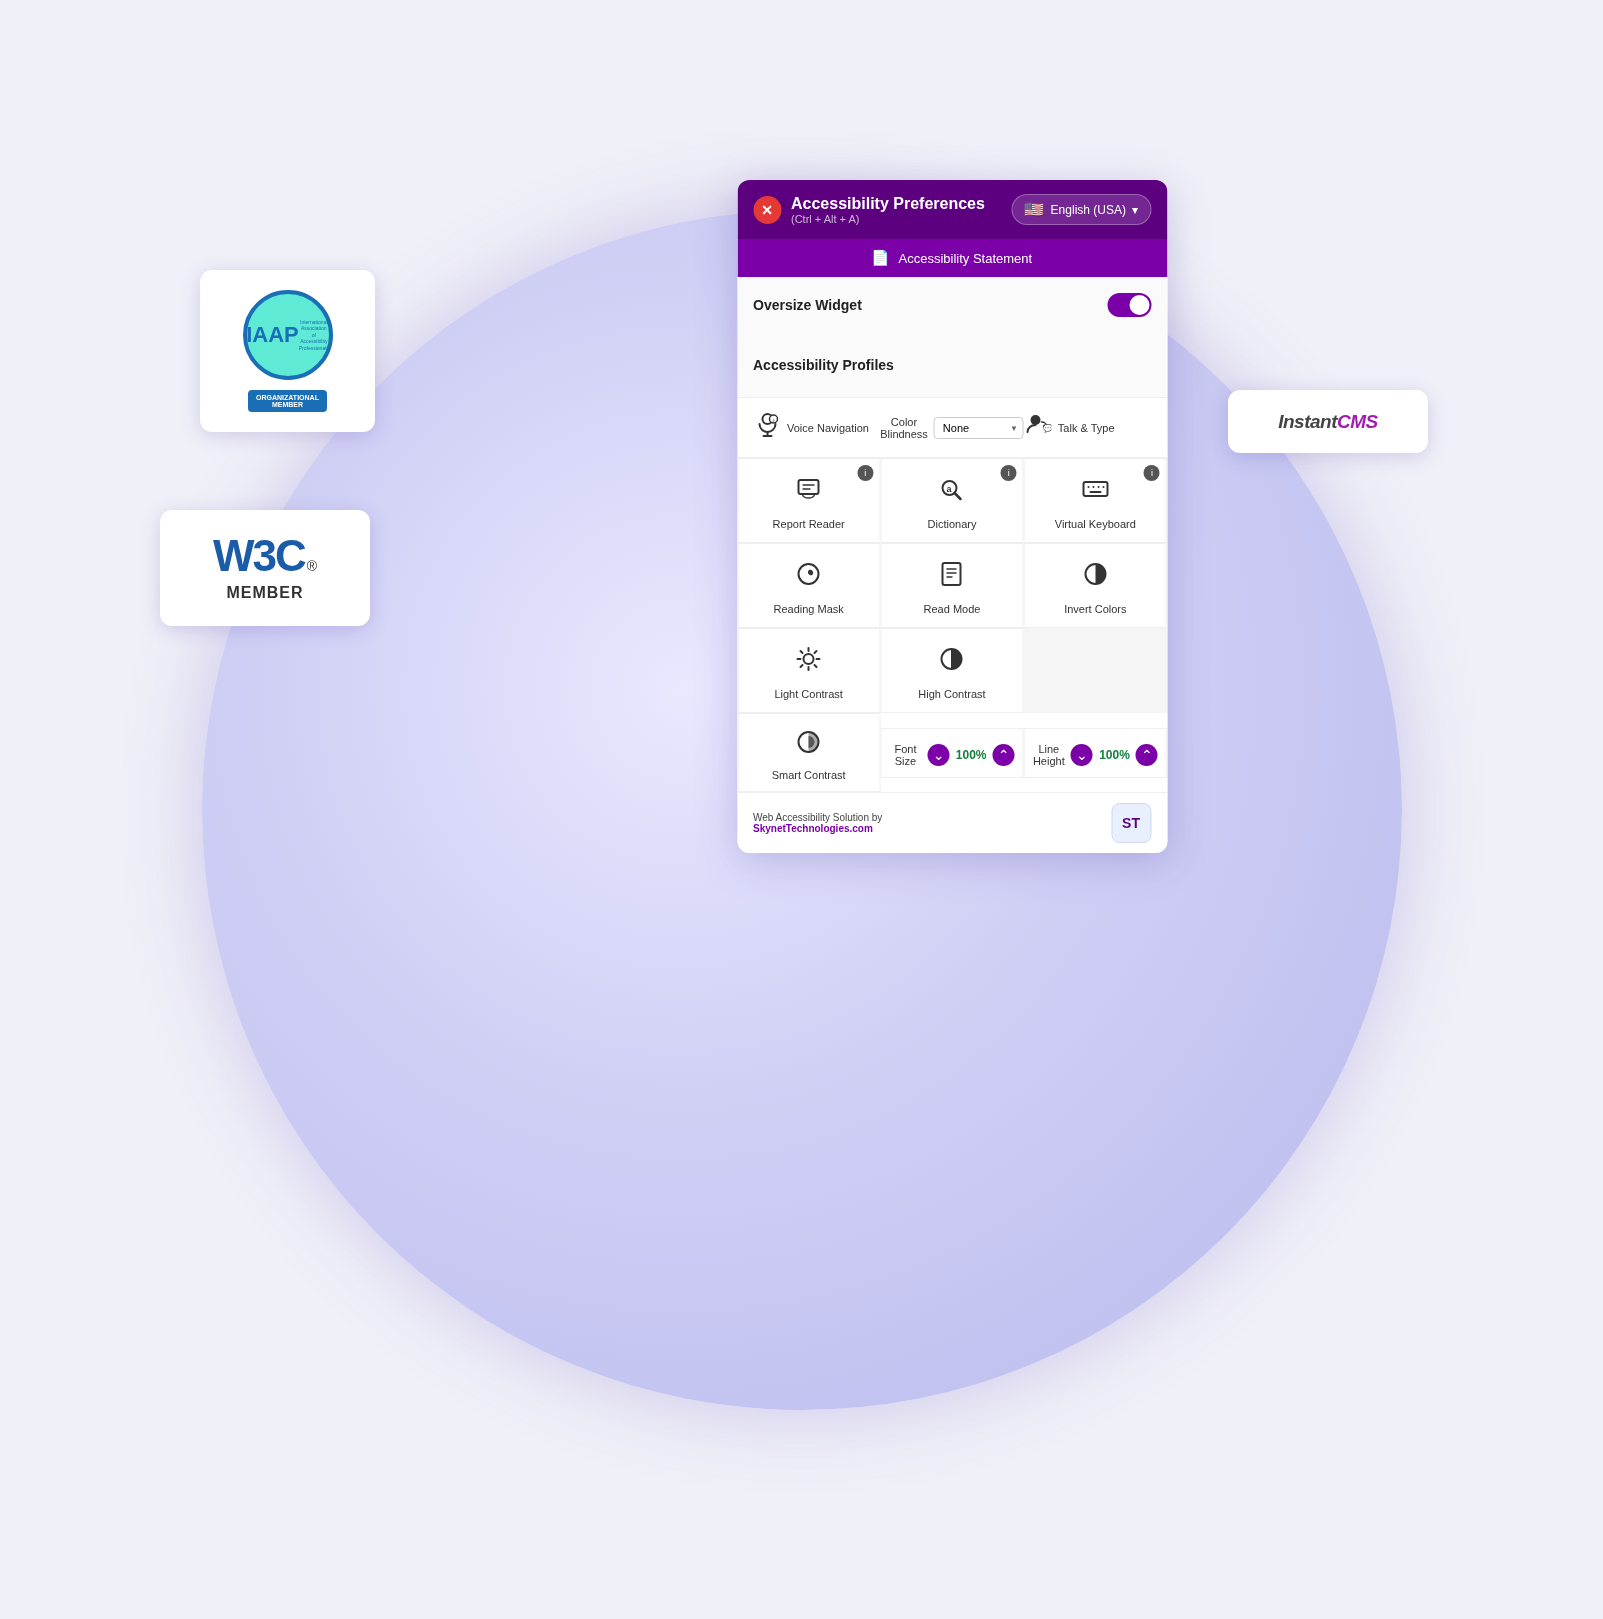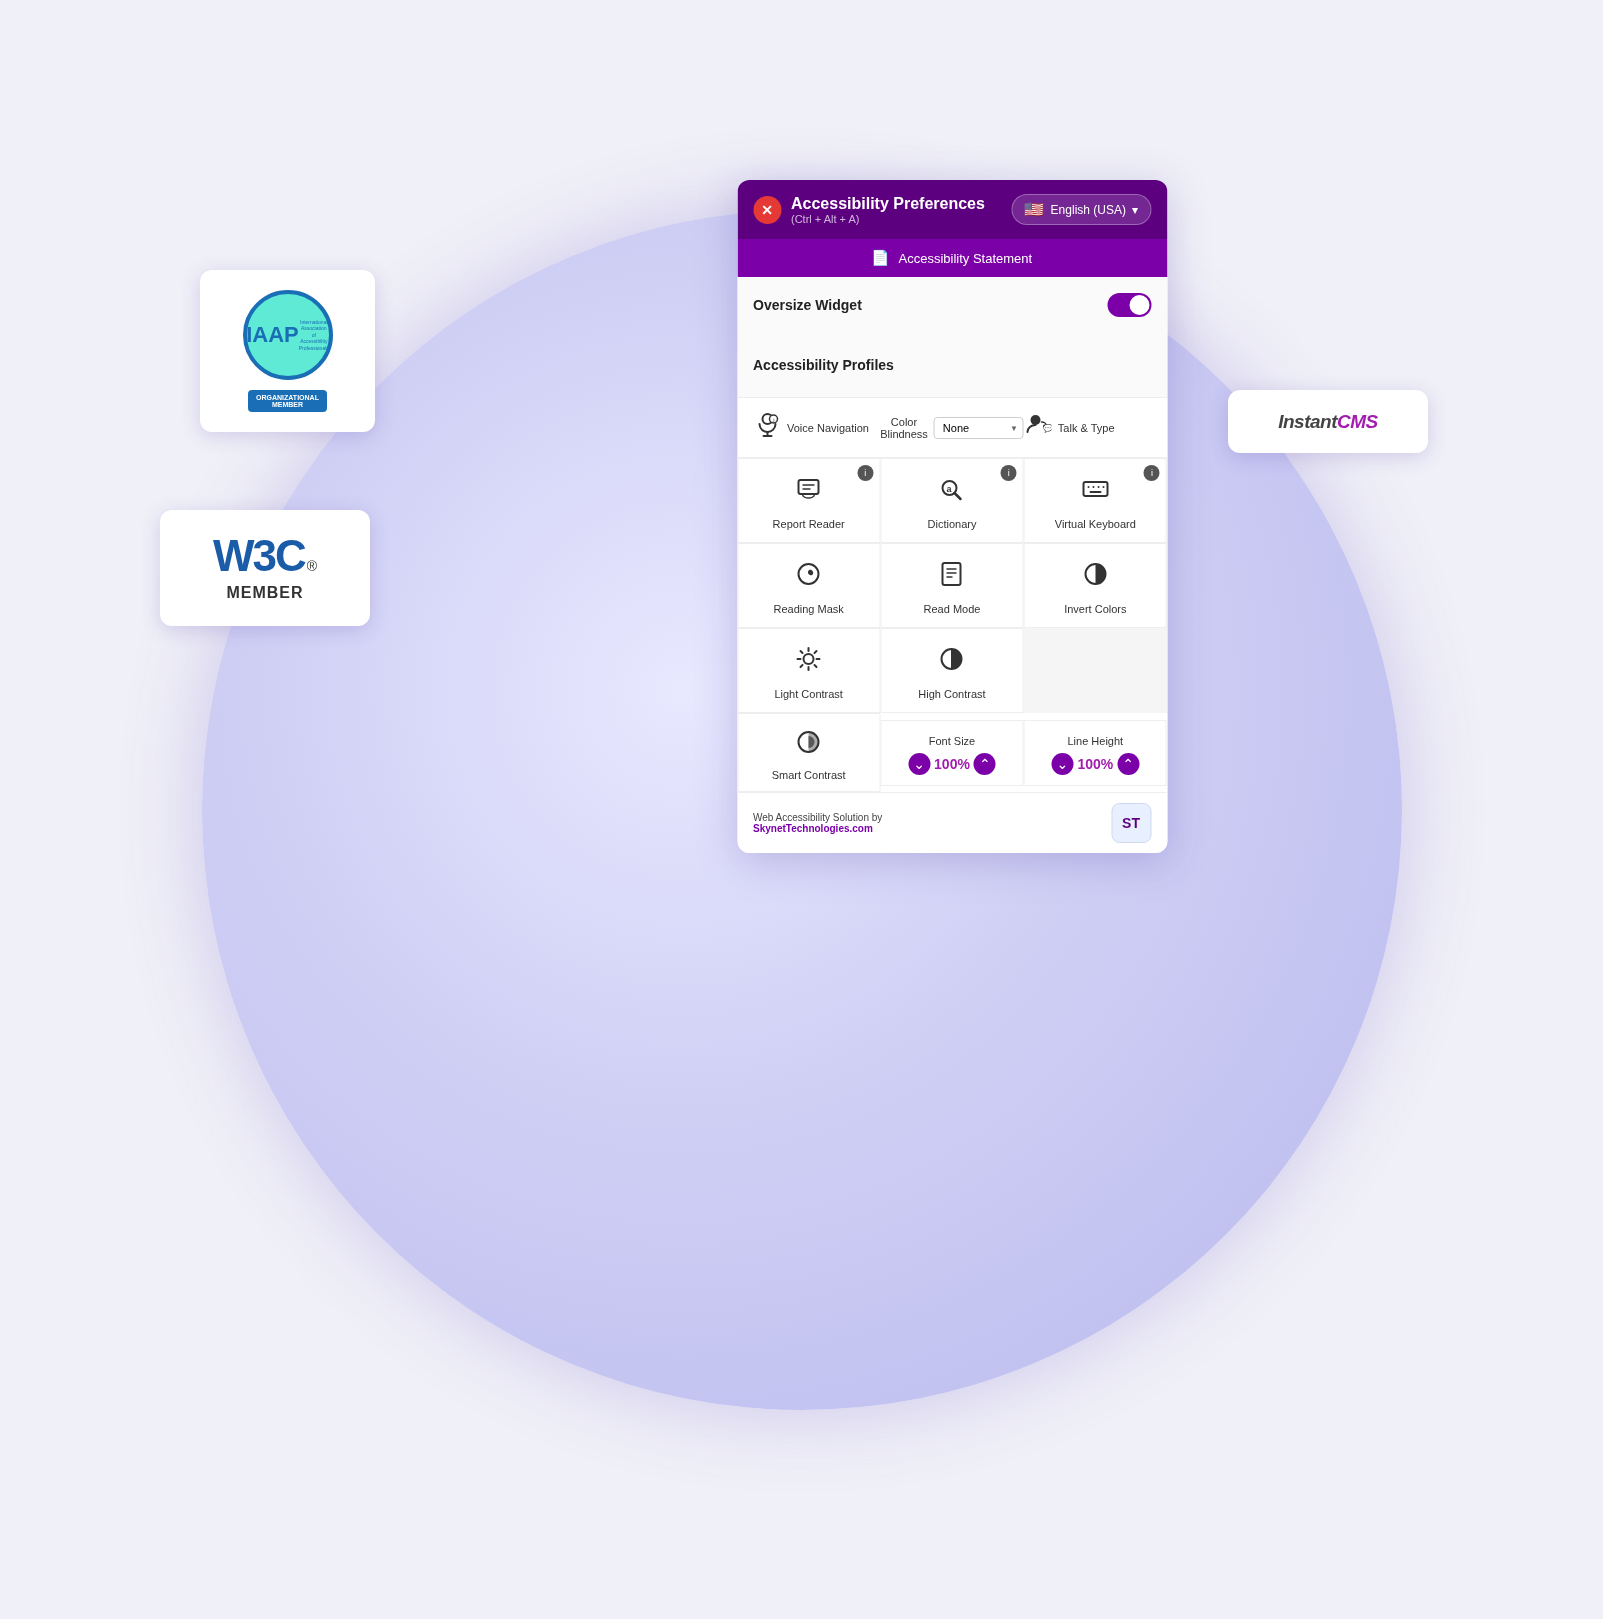--- a/index.html
+++ b/index.html
@@ -273,21 +273,21 @@
       align-items: center;
       gap: 0;
       background: white;
     }
 
     .stepper-tile {
       flex: 1;
       border: 1px solid #eee;
       padding: 14px 8px 10px;
       display: flex;
-      flex-direction: column;
+      flex-direction: row;
       align-items: center;
       gap: 6px;
       background: white;
     }
 
     .stepper-label {
       font-size: 11px;
       color: #333;
       font-weight: 500;
       text-align: center;
@@ -308,23 +308,23 @@
       font-size: 14px;
       display: flex;
       align-items: center;
       justify-content: center;
       cursor: pointer;
       border: none;
       line-height: 1;
     }
 
     .stepper-value {
-      font-size: 14px;
+      font-size: 12px;
       font-weight: 600;
-      color: #a21caf;
+      color: #15803d;
       min-width: 35px;
       text-align: center;
     }
 
     
     .smart-tile {
       flex: 1;
       border: 1px solid #eee;
       padding: 14px 8px 10px;
       display: flex;

